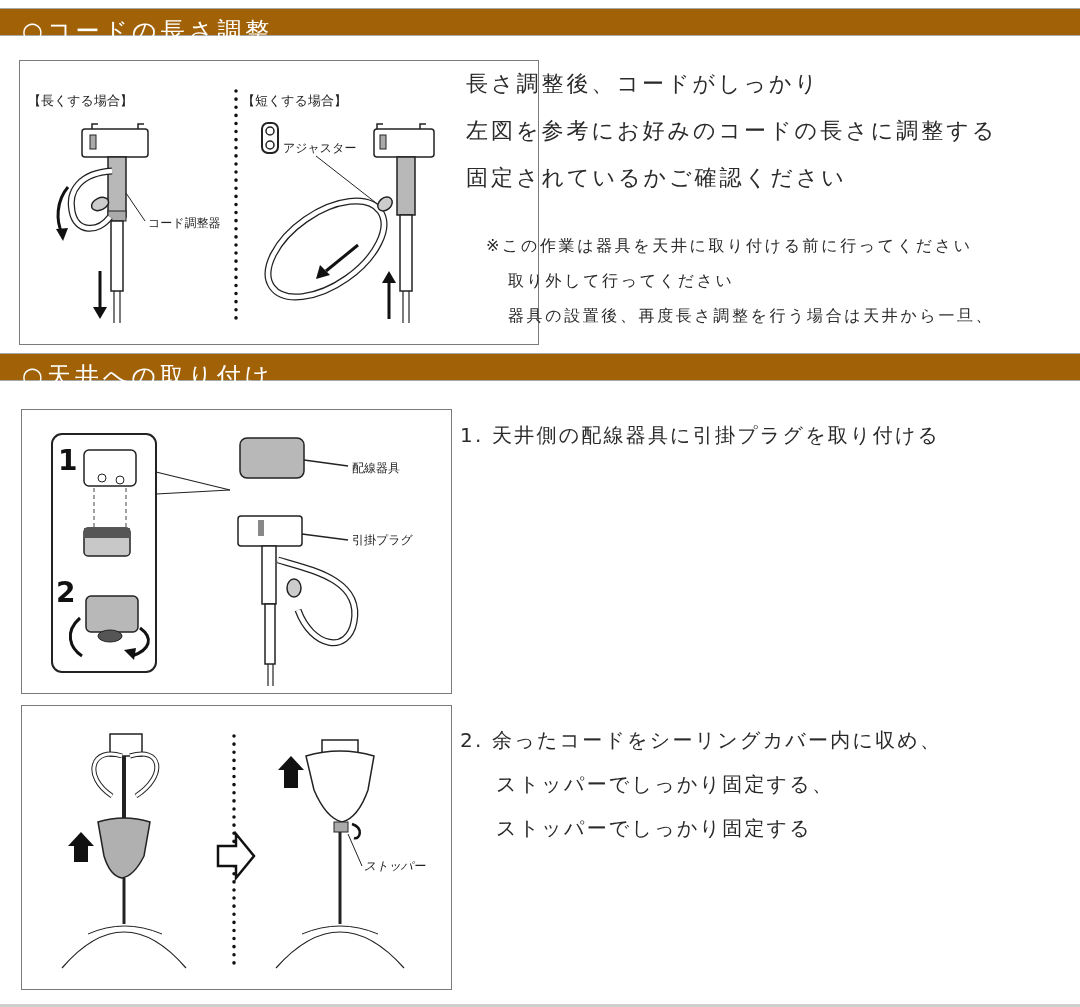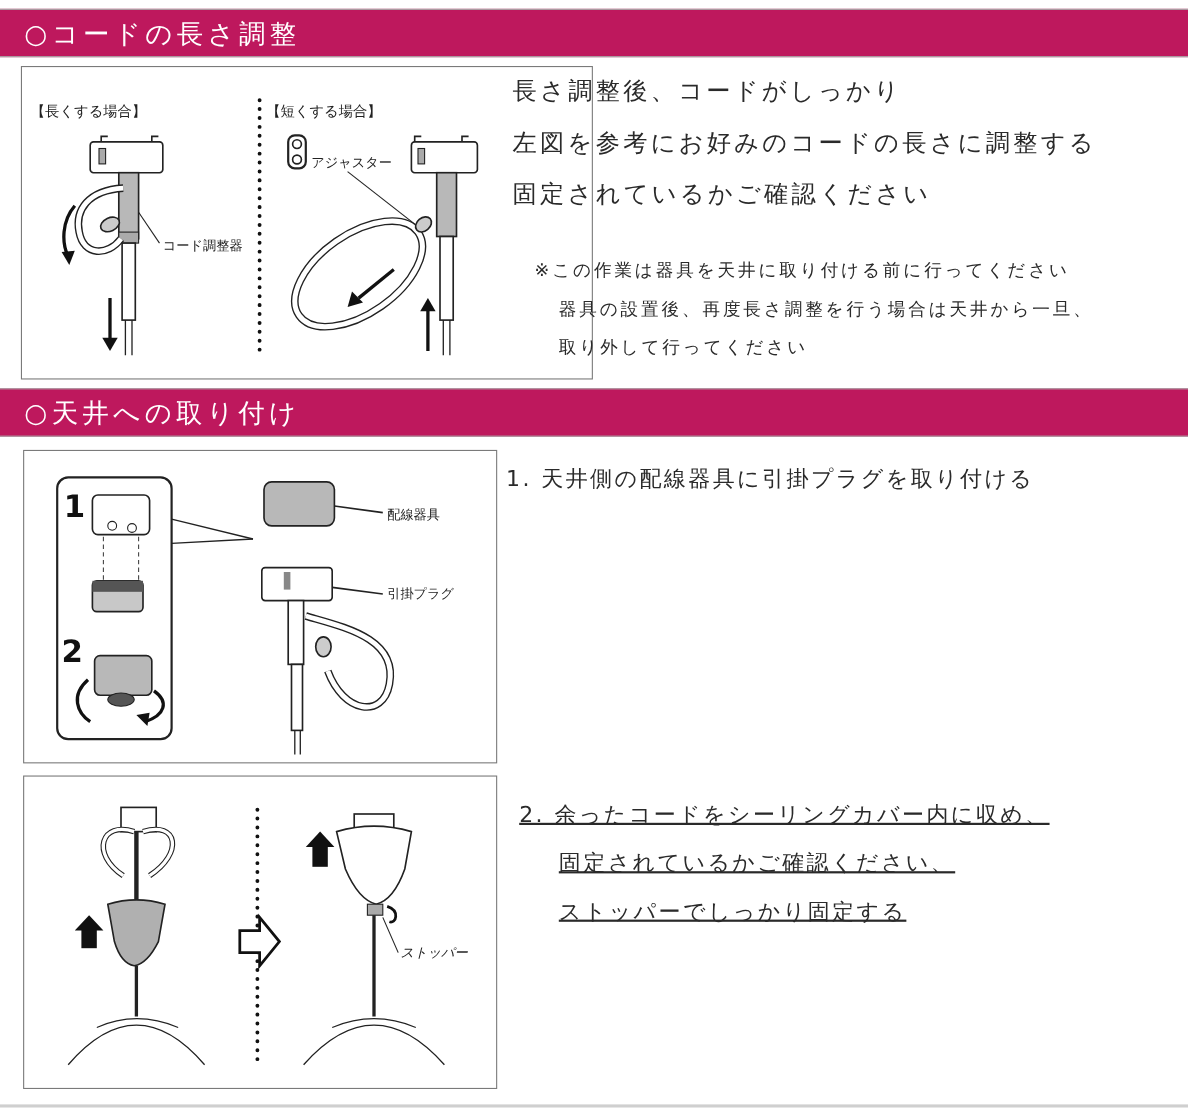--- a/index.html
+++ b/index.html
@@ -1,22 +1,22 @@
 <!DOCTYPE html>
 <html><head>
 <meta charset="utf-8">
 <style>
   html, body { margin: 0; padding: 0; background: #ffffff; }
   body {
     width: 1080px; height: 1007px; position: relative; overflow: hidden;
     font-family: "DejaVu Sans", "Liberation Sans", sans-serif; color: #222;
   }
   .section-bar {
-    position: absolute; left: 0; width: 1080px; height: 44px;
-    background: #be185d; color: #ffffff;
+    position: absolute; left: 0; width: 1080px; height: 28px;
+    background: #a16207; color: #ffffff;
     border-top: 1px solid #a8a8a8; border-bottom: 1px solid #a8a8a8;
     box-sizing: border-box;
   }
   .section-bar .title {
     position: absolute; left: 22px; top: 6px; font-size: 24px; letter-spacing: 4px; white-space: nowrap;
   }
   .figure {
     position: absolute; border: 1.5px solid #7a7a7a; background: #fff; box-sizing: border-box;
   }
   .figure svg { position: absolute; left: 0; top: 0; }
@@ -90,22 +90,22 @@
 </div>
 
 <div class="text-block main-text" style="left:466px; top:60px;">
   <div>長さ調整後、コードがしっかり</div>
   <div>左図を参考にお好みのコードの長さに調整する</div>
   <div>固定されているかご確認ください</div>
 </div>
 
 <div class="text-block note-text" style="left:466px; top:228px;">
   <div>※この作業は器具を天井に取り付ける前に行ってください</div>
+  <div class="note-indent">取り外して行ってください</div>
   <div class="note-indent">器具の設置後、再度長さ調整を行う場合は天井から一旦、</div>
-  <div class="note-indent">取り外して行ってください</div>
 </div>
 
 <div class="section-bar" style="top:353px;">
   <span class="title">○天井への取り付け</span>
 </div>
 
 <div class="figure" style="left:21px; top:409px; width:431px; height:285px;">
   <svg width="431" height="285" viewBox="0 0 431 285">
 
     <rect x="30" y="24" width="104" height="238" rx="10" fill="#fff" stroke="#222" stroke-width="2"></rect>
@@ -176,19 +176,19 @@
       <line x1="326" y1="128" x2="340" y2="160" stroke="#222" stroke-width="1"></line>
       <text x="342" y="164" class="lbl">ストッパー</text>
       <path d="M254 262 Q318 190 382 262" fill="none" stroke="#222" stroke-width="1.2"></path>
       <path d="M280 228 Q318 212 356 228" fill="none" stroke="#222" stroke-width="1"></path>
       <rect x="262" y="62" width="14" height="20" fill="#111"></rect>
       <path d="M256 64 L269 50 L282 64 Z" fill="#111"></path>
     </g>
   </svg>
 </div>
 
-<div class="text-block step-text" style="left:472px; top:718px;text-decoration:underline;">
+<div class="text-block step-text" style="left:460px; top:718px;">
   <div>2. 余ったコードをシーリングカバー内に収め、</div>
-  <div class="indent">固定されているかご確認ください、</div>
+  <div class="indent">ストッパーでしっかり固定する、</div>
   <div class="indent">ストッパーでしっかり固定する</div>
 </div>
 
 <div class="bottom-rule"></div>
 
 </body></html>

